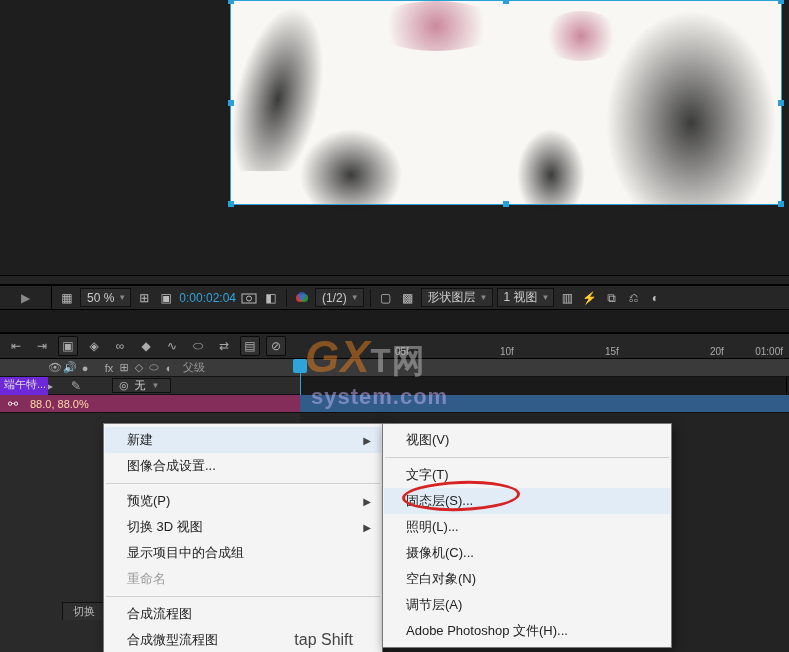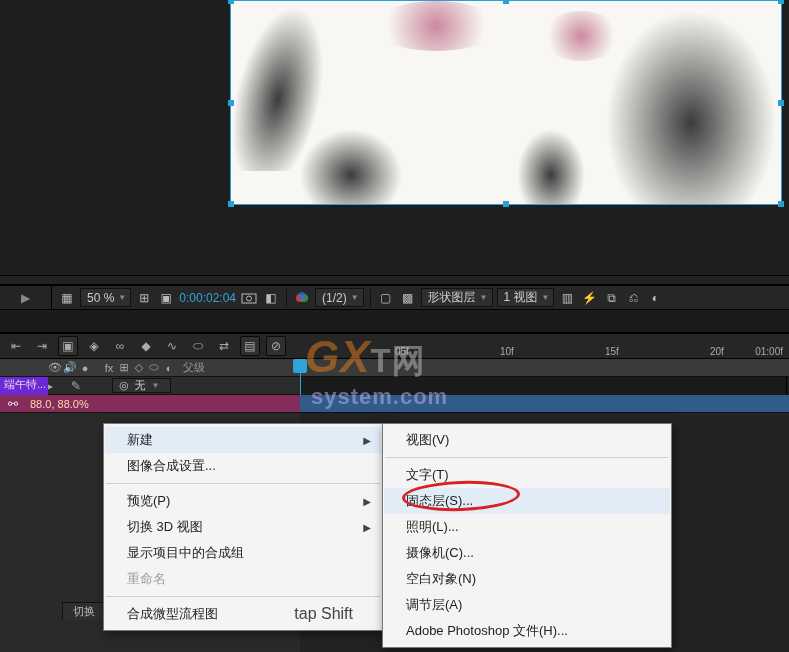--- a/index.html
+++ b/index.html
@@ -244,20 +244,23 @@
     <span class="menu-arrow">▶</span>
   </div>
   <div class="menu-item">
     <span>显示项目中的合成组</span>
   </div>
   <div class="menu-item disabled">
     <span>重命名</span>
   </div>
   <div class="menu-sep"></div>
   <div class="menu-item">
+    <span>合成流程图</span>
+  </div>
+  <div class="menu-item">
     <span>合成微型流程图</span>
     <span class="menu-accel">tap Shift</span>
   </div>
 </div>
 
 <div class="menu menu2">
   <div class="menu-item">
       <span>视图(V)</span>
     </div>
   <div class="menu-sep"></div>

